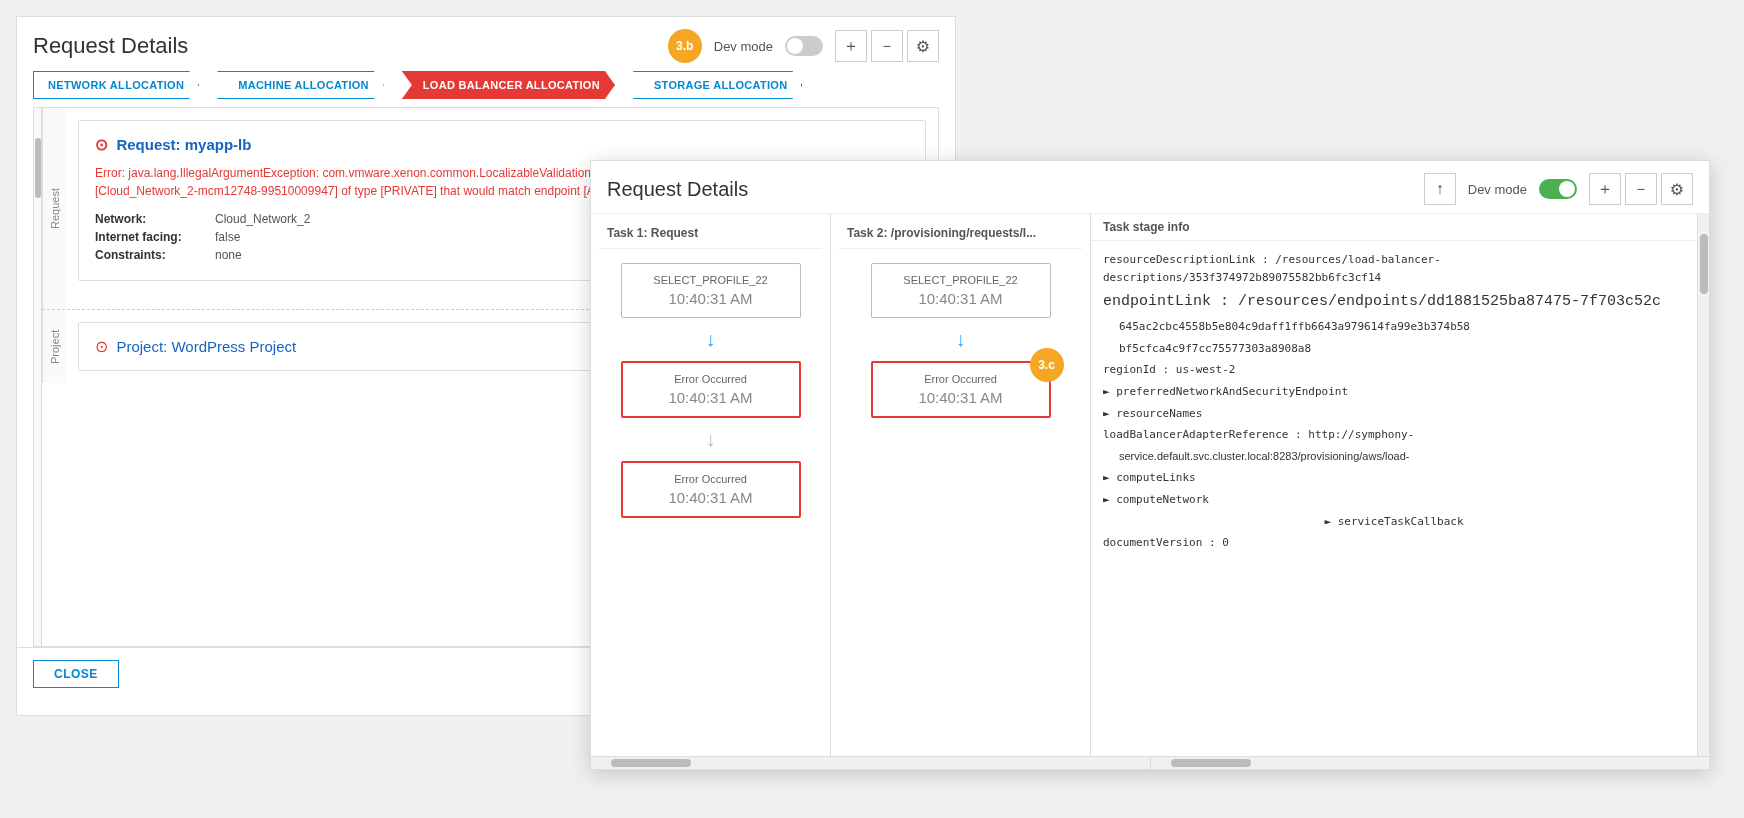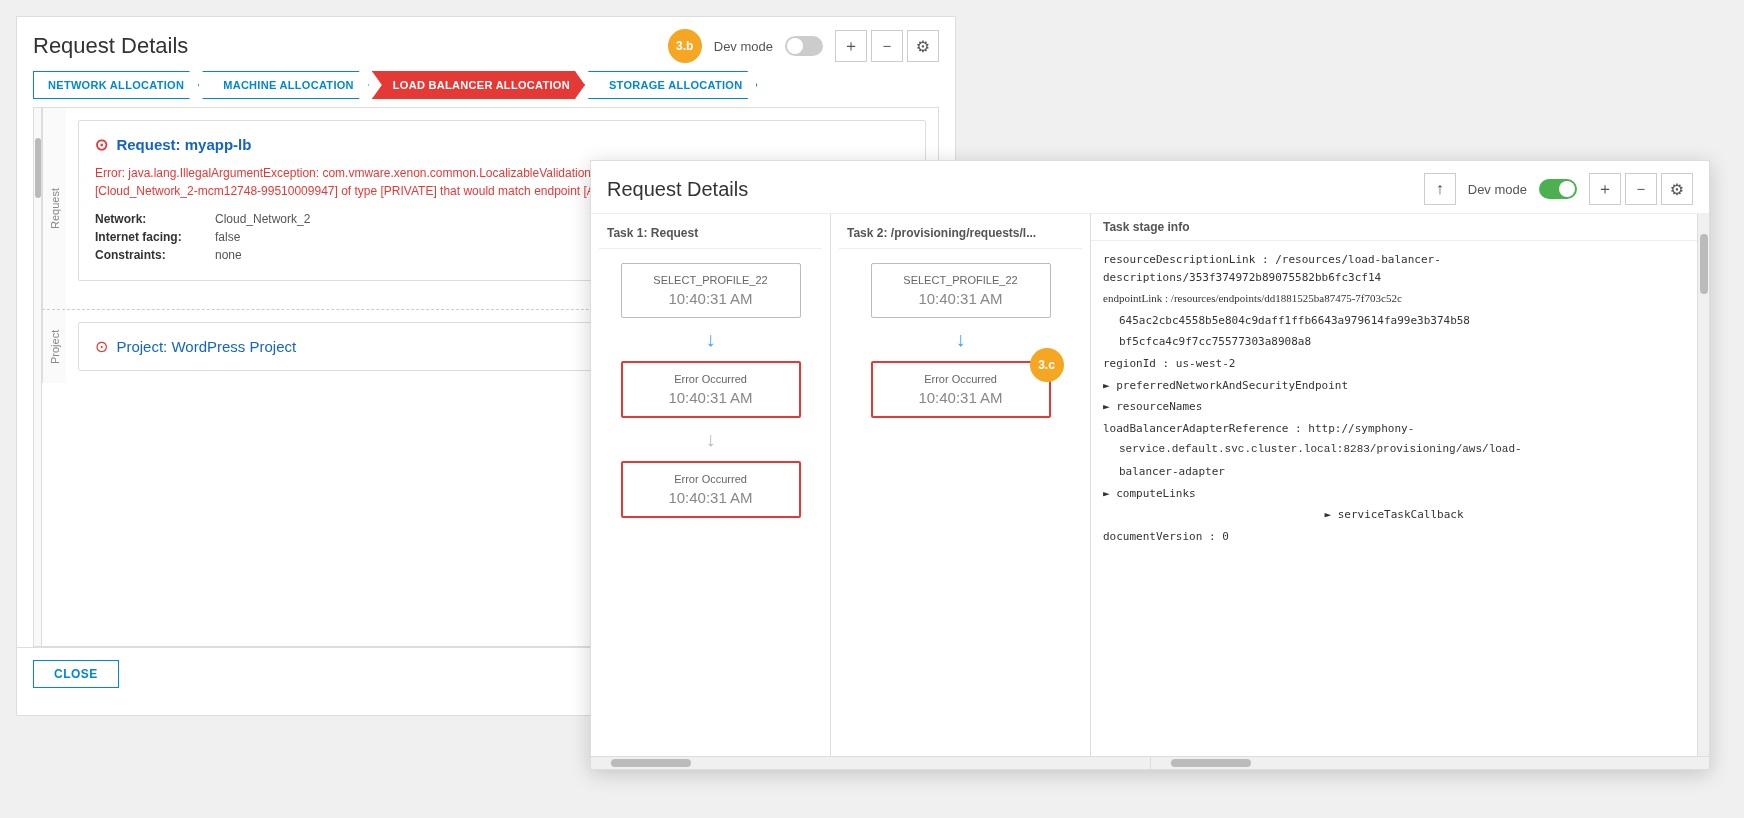--- a/index.html
+++ b/index.html
@@ -81,21 +81,21 @@
       align-items: center;
       justify-content: center;
       font-size: 16px;
       color: #555;
     }
 
     .pipeline-bar {
       display: flex;
       align-items: center;
       padding: 0 16px 8px 16px;
-      gap: 1px;
+      gap: 16px;
     }
 
     .pipeline-step {
       display: flex;
       align-items: center;
       height: 28px;
       padding: 0 14px 0 20px;
       font-size: 11px;
       font-weight: bold;
       letter-spacing: 0.3px;
@@ -509,30 +509,30 @@
             <div class="badge-3c">3.c</div>
           </div>
         </div>
       </div>
 
       <div style="flex:1; overflow:hidden; display:flex; flex-direction:column;">
         <div style="padding: 6px 12px; font-size:12px; font-weight:bold; color:#555; border-bottom:1px solid #eee;">Task stage info</div>
         <div style="flex:1; overflow-y:auto; padding:8px 12px;">
 
           <div class="info-line" style="font-size:11px; font-family:monospace; line-height:1.6; padding:2px 0;">resourceDescriptionLink : /resources/load-balancer-descriptions/353f374972b89075582bb6fc3cf14</div>
-          <div class="info-line" style="font-size:11px; font-family:Liberation Serif, serif; line-height:1.6; padding:2px 0;">endpointLink : /resources/endpoints/dd1881525ba87475-7f703c52c</div>
+          <div class="info-line" style="font-size:15px; font-family:Liberation Mono, monospace; line-height:1.6; padding:2px 0;">endpointLink : /resources/endpoints/dd1881525ba87475-7f703c52c</div>
           <div class="info-line" style="font-size:11px; font-family:monospace; line-height:1.6; padding:2px 0; padding-left:16px;">645ac2cbc4558b5e804c9daff1ffb6643a979614fa99e3b374b58</div>
           <div class="info-line" style="font-size:11px; font-family:monospace; line-height:1.6; padding:2px 0; padding-left:16px;">bf5cfca4c9f7cc75577303a8908a8</div>
           <div class="info-line" style="font-size:11px; font-family:monospace; line-height:1.6; padding:2px 0;">regionId : us-west-2</div>
           <div class="info-line expandable" style="font-size:11px; font-family:monospace; line-height:1.6; padding:2px 0; cursor:pointer;">► preferredNetworkAndSecurityEndpoint</div>
           <div class="info-line expandable" style="font-size:11px; font-family:monospace; line-height:1.6; padding:2px 0; cursor:pointer;">► resourceNames</div>
           <div class="info-line" style="font-size:11px; font-family:monospace; line-height:1.6; padding:2px 0;">loadBalancerAdapterReference : http://symphony-</div>
-          <div class="info-line" style="font-size:11px; font-family:Liberation Mono, monospace; line-height:1.6; padding:2px 0; padding-left:16px;">service.default.svc.cluster.local:8283/provisioning/aws/load-</div>
-          <div class="info-line" style="font-size:11px; font-family:monospace; line-height:1.6; padding:2px 0; padding-left:16px;">balancer-adapter</div>
+          <div class="info-line" style="font-size:11px; font-family:Liberation Sans, sans-serif; line-height:1.6; padding:2px 0; padding-left:16px;">service.default.svc.cluster.local:8283/provisioning/aws/load-</div>
           <div class="info-line expandable" style="font-size:11px; font-family:monospace; line-height:1.6; padding:2px 0; cursor:pointer;">► computeLinks</div>
+          <div class="info-line expandable" style="font-size:11px; font-family:monospace; line-height:1.6; padding:2px 0; cursor:pointer;">► computeNetwork</div>
           <div class="info-line expandable" style="font-size:11px; font-family:monospace; line-height:1.6; padding:2px 0; cursor:pointer;text-align:center;">► serviceTaskCallback</div>
           <div class="info-line" style="font-size:11px; font-family:monospace; line-height:1.6; padding:2px 0;">documentVersion : 0</div>
         </div>
       </div>
 
       <div style="width:12px; background:#f0f0f0; border-left:1px solid #ddd; position:relative;">
         <div style="width:8px; height:60px; background:#bbb; border-radius:4px; position:absolute; top:20px; left:2px;"></div>
       </div>
 
     </div>

